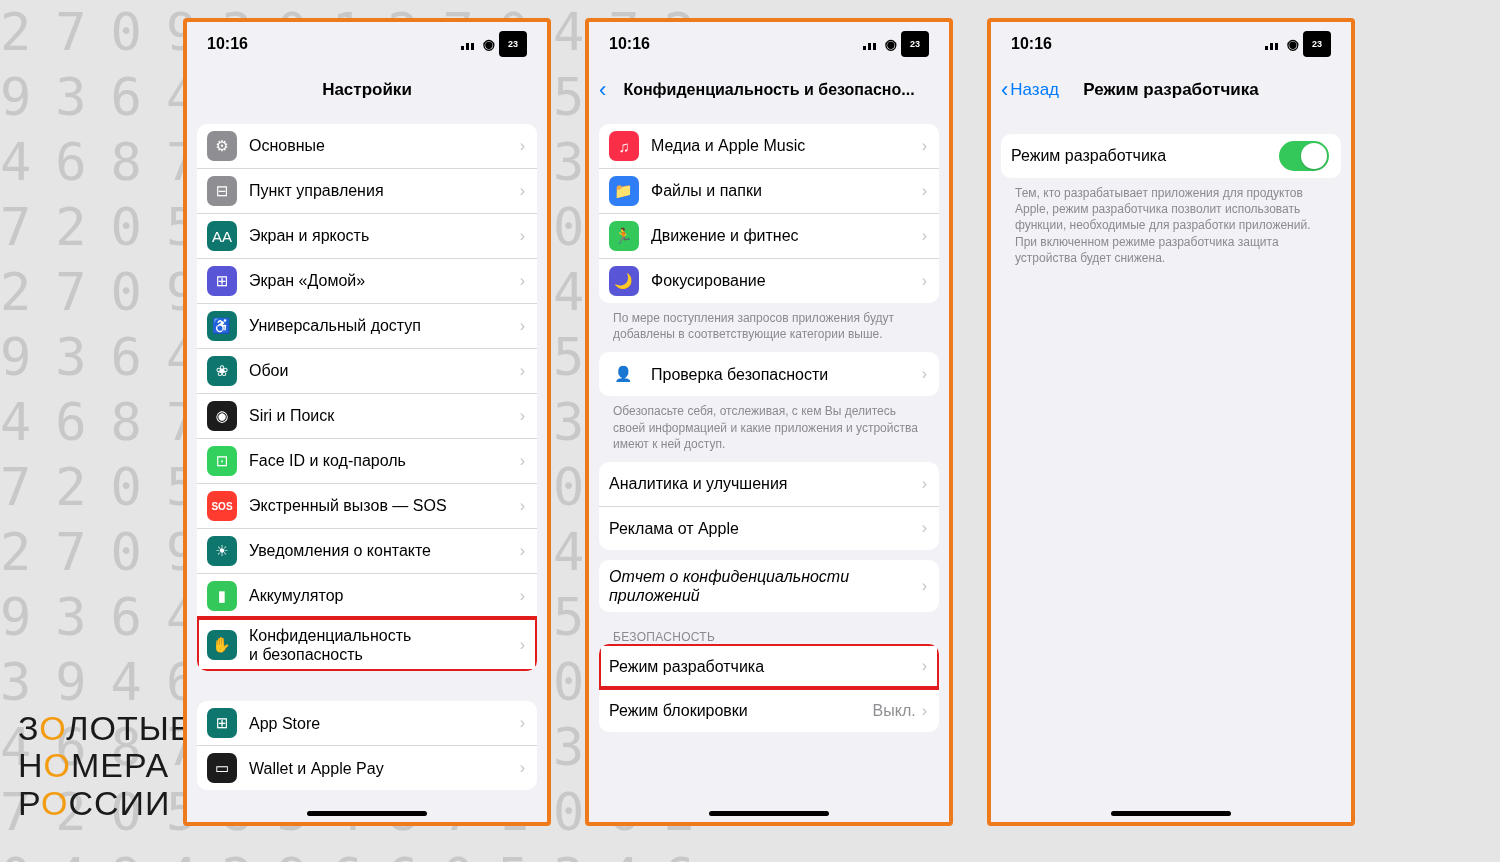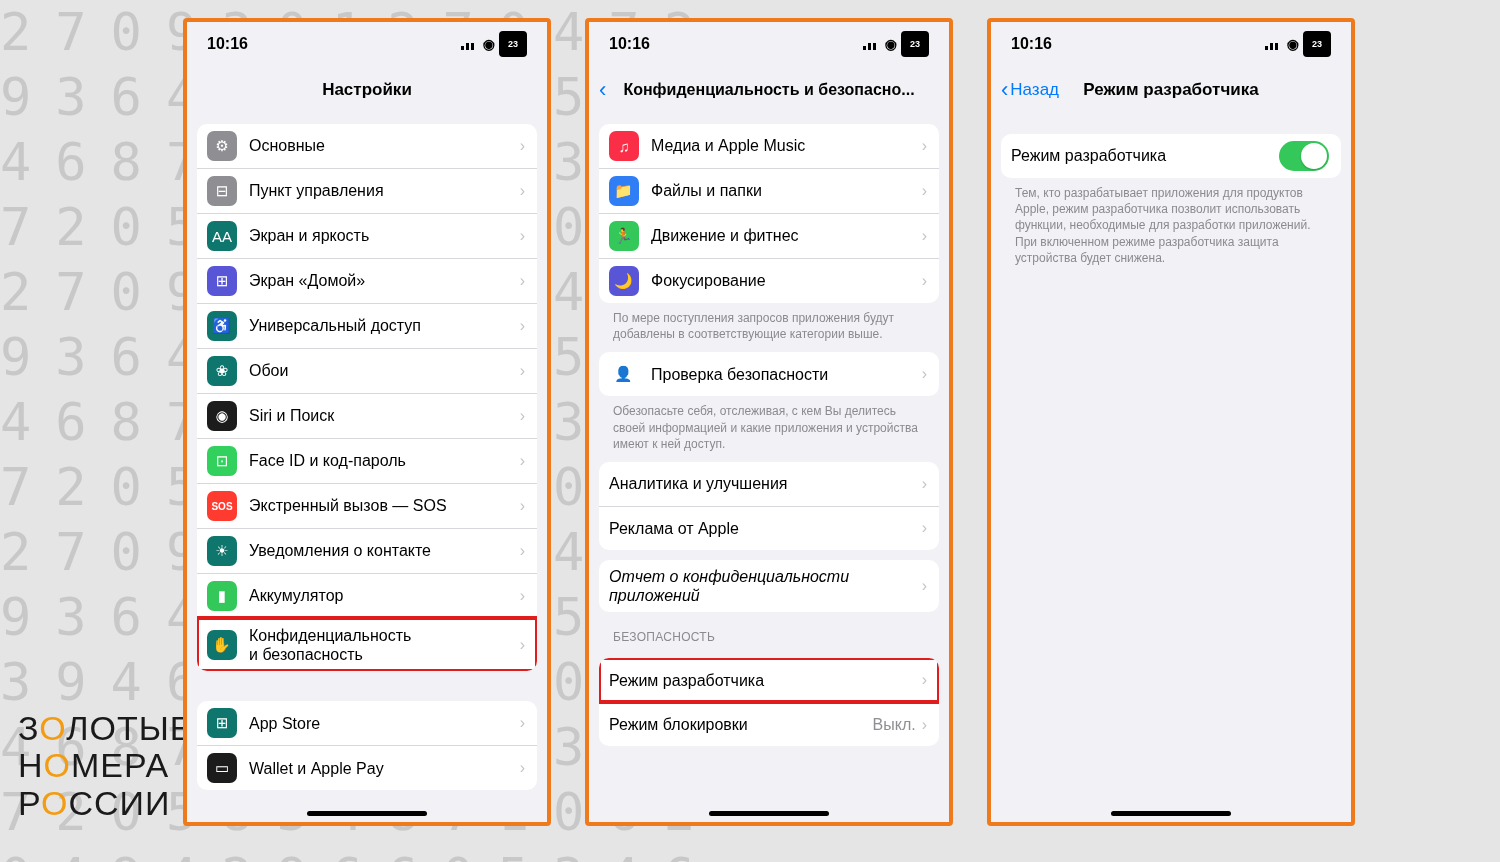--- a/index.html
+++ b/index.html
@@ -86,21 +86,21 @@
 .icon {
   width: 30px; height: 30px; border-radius: 7px;
   display: inline-flex; align-items: center; justify-content: center;
   margin-right: 12px;
   color: #fff; font-size: 15px; flex-shrink: 0;
 }
 .row-label { font-size: 16px; color: #000; flex: 1; line-height: 1.2; }
 .row-value { font-size: 16px; color: #8e8e93; margin-right: 6px; }
 .chevron { color: #c5c5c8; font-size: 16px; }
 .footnote { font-size: 12px; color: #8a8a8f; padding: 7px 14px 0; line-height: 1.35; }
-.section-hdr { font-size: 12px; color: #8a8a8f; padding: 18px 14px 14px; text-transform: uppercase; letter-spacing: 0.3px; }
+.section-hdr { font-size: 12px; color: #8a8a8f; padding: 18px 14px 0; text-transform: uppercase; letter-spacing: 0.3px; }
 .highlight-red { outline: 4px solid #e11c1c; outline-offset: -2px; z-index: 5; }
 .home-indicator { position:absolute; bottom:6px; left:50%; transform:translateX(-50%); width:120px; height:5px; background:#000; border-radius:3px; }
 .toggle {
   width: 50px; height: 30px; border-radius: 15px;
   background: #34c759; position: relative; flex-shrink: 0;
 }
 .toggle::after {
   content: ""; position: absolute; right: 2px; top: 2px;
   width: 26px; height: 26px; background: #fff; border-radius: 50%;
   box-shadow: 0 1px 2px rgba(0,0,0,0.2);

